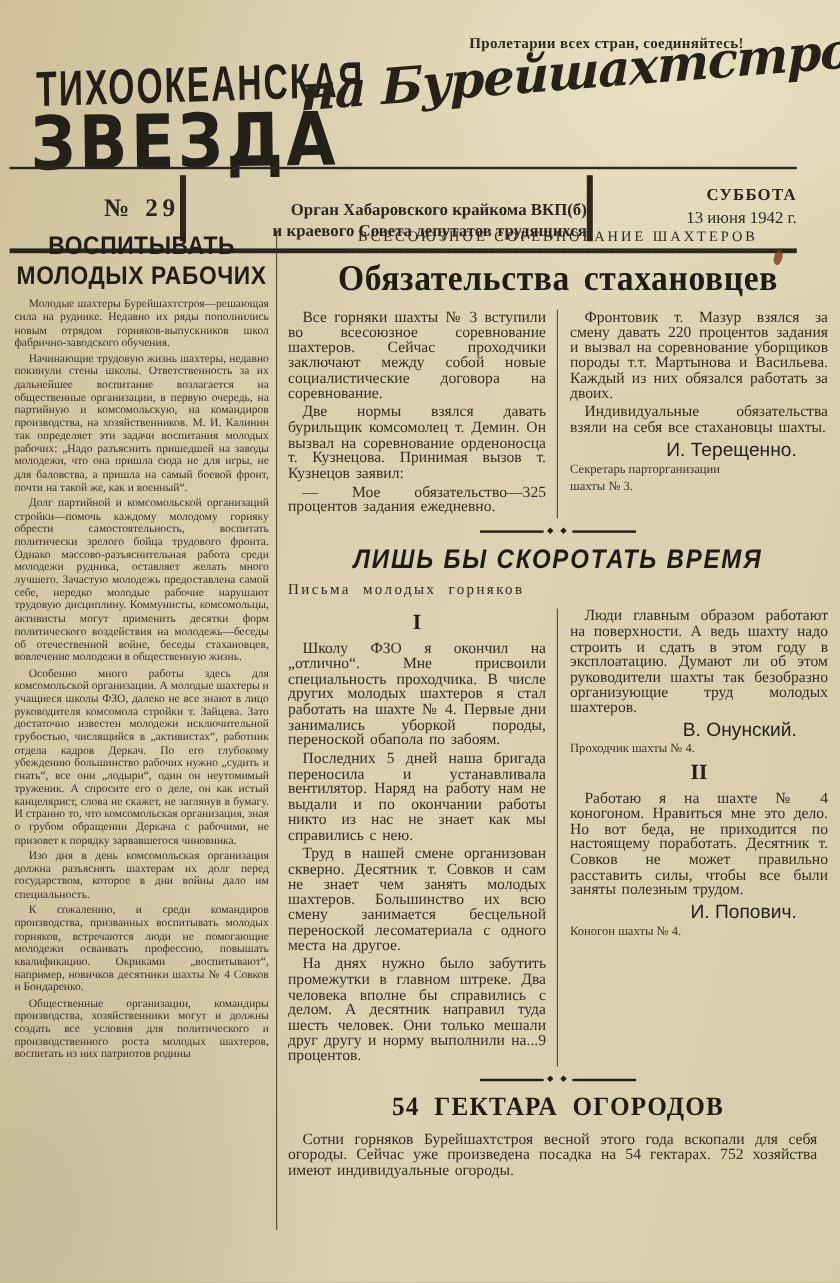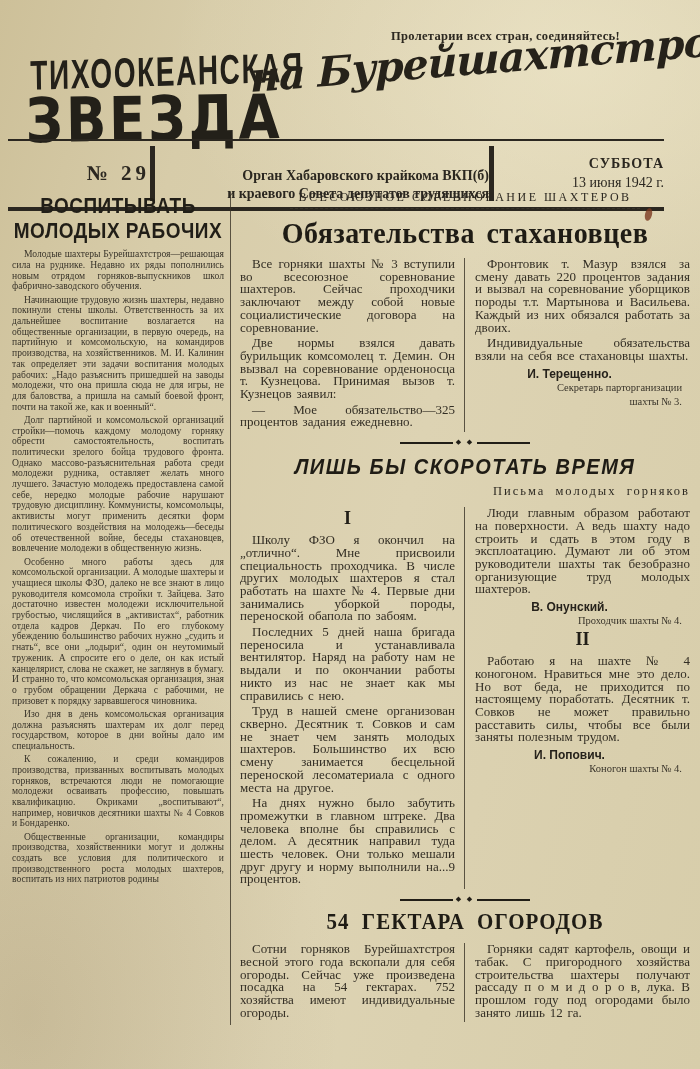--- a/index.html
+++ b/index.html
@@ -45,30 +45,30 @@
   .kicker{width:fit-content;margin:2px auto 6px;font-size:12px;letter-spacing:2.5px;color:#2c2821;
     padding:0 8px 3px;border-bottom:1px dashed #3a352b;text-align:right;}
   .big-head{font-size:28px;font-weight:bold;text-align:center;color:#1f1c15;letter-spacing:.5px;
     transform:scaleY(1.08);transform-origin:center top;margin:7px 0 10px;word-spacing:4px;}
   .twocol{display:flex;}
   .col{flex:1 1 0;min-width:0;}
   .col-l{padding-right:9px;}
   .col-r{border-left:1px solid rgba(56,50,38,.8);padding-left:10px;}
   .mid-p{font-size:13px;line-height:12.7px;text-align:justify;text-indent:12px;margin:0 0 3px;
     word-spacing:1.5px;color:#332e24;}
-  .sig{font-family:"Liberation Sans",sans-serif;font-weight:bold;font-size:12px;text-align:center;
+  .sig{font-family:"Liberation Sans",sans-serif;font-weight:normal;font-size:16px;text-align:right;
     padding-right:26px;margin-top:4px;color:#26221b;}
-  .sig-role{font-size:10.5px;text-align:right;padding-right:8px;line-height:1.35;color:#39342a;}
+  .sig-role{font-size:10.5px;padding-right:8px;line-height:1.35;color:#39342a;}
   .orn{display:flex;align-items:center;justify-content:center;width:130px;margin:7px auto 6px;color:#211e17;}
   .orn-line{flex:1 1 auto;height:2px;background:#211e17;}
   .orn-d{font-size:7px;letter-spacing:2px;padding:0 3px;line-height:1;}
   
   .letters-head{font-family:"Liberation Sans",sans-serif;font-weight:bold;font-style:italic;font-size:20px;
     letter-spacing:1.5px;text-align:center;color:#1f1c15;transform:scaleY(1.12);transform-origin:center top;margin:8px 0 7px;}
-  .letters-sub{font-size:12.5px;letter-spacing:2px;word-spacing:5px;text-align:right;margin:0 0 8px;color:#2e2a22;}
+  .letters-sub{font-size:12.5px;letter-spacing:2px;word-spacing:5px;text-align:left;margin:0 0 8px;color:#2e2a22;}
   .part-label{font-size:18px;font-weight:bold;text-align:center;margin:1px 0 5px;color:#211e17;}
   
   .gardens-head{font-size:21px;font-weight:bold;text-align:center;letter-spacing:1px;word-spacing:6px;
     color:#1f1c15;transform:scaleY(1.05);transform-origin:center top;margin:6px 0 9px;}
 </style>
 </head>
 <body>
 
 <div class="page">
   <div class="scan-edge"></div>
@@ -163,20 +163,17 @@
       <span class="orn-d">◆ ◆</span>
       <span class="orn-line"></span>
     </div>
 
     <div>
       <div class="gardens-head">54 ГЕКТАРА ОГОРОДОВ</div>
       <div class="twocol">
         <div class="col col-l">
           <p class="mid-p">Сотни горняков Бурейшахтстроя весной этого года вскопали для себя огороды. Сейчас уже произведена посадка на 54 гектарах. 752 хозяйства имеют индивидуальные огороды.</p>
         </div>
-        <div class="col col-r">
-          <p class="mid-p">Горняки садят картофель, овощи и табак. С пригородного хозяйства строительства шахтеры получают рассаду п о м и д о р о в, лука. В прошлом году под огородами было занято лишь 12 га.</p>
-        </div>
       </div>
     </div>
 
   </div>
 </div>
 
 </body></html>

